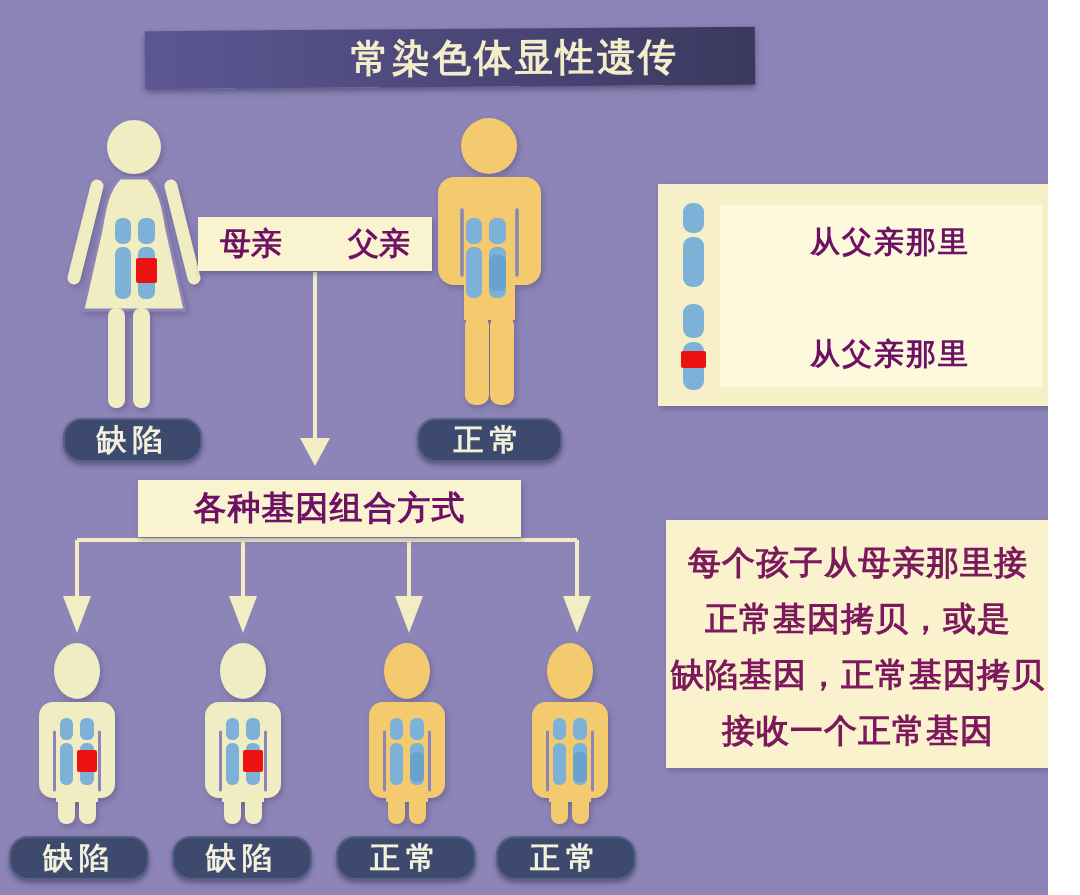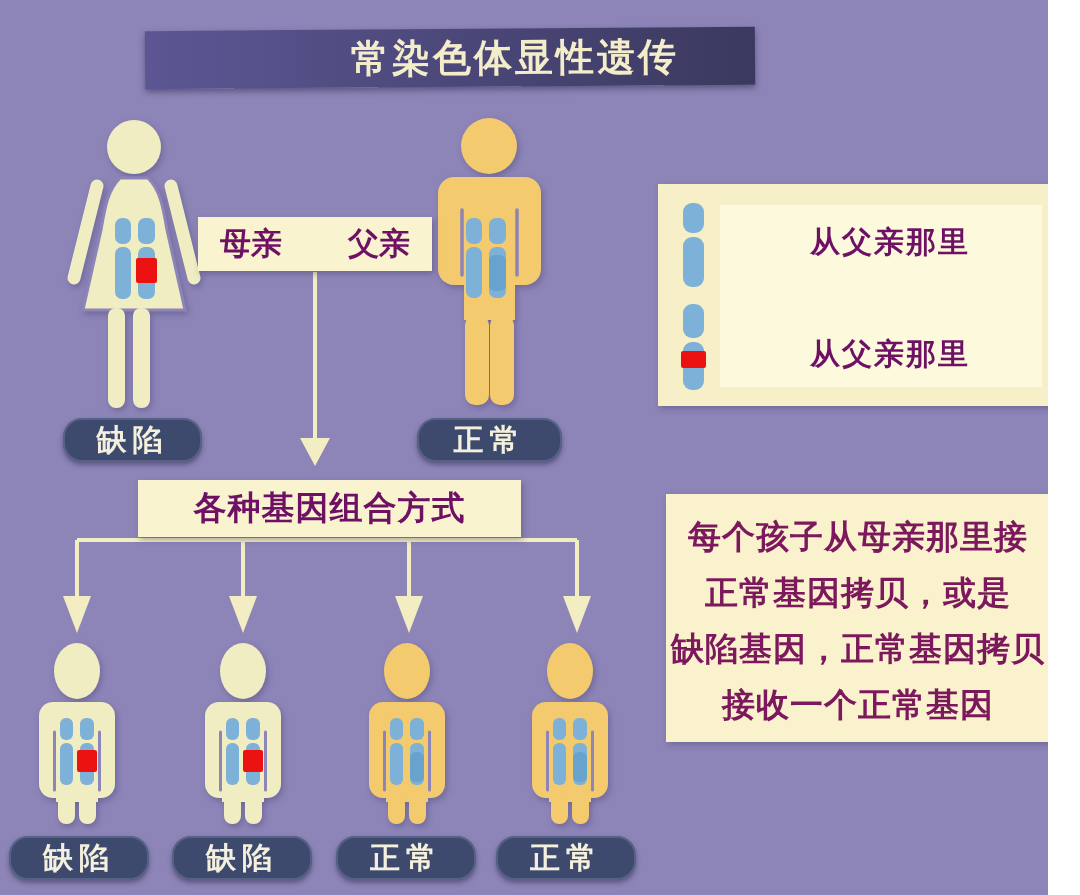--- a/index.html
+++ b/index.html
@@ -32,21 +32,21 @@
 
   
   .legend-box{position:absolute;left:658px;top:184px;width:400px;height:222px;background:#f6efc8;
     box-shadow:2px 3px 6px rgba(50,45,85,.3);z-index:3;}
   .legend-inner{position:absolute;left:62px;top:21px;width:322px;height:182px;background:#fdf9dd;}
   .legend-label{position:absolute;left:82px;width:300px;text-align:center;color:#6e1164;
     font-size:30px;font-weight:bold;letter-spacing:2px;}
   .legend-label.l1{top:222px;}
   .legend-label.l2{top:334px;}
   .legend-box .legend-label{left:82px;} 
-  .note-box{position:absolute;left:666px;top:494px;width:384px;height:248px;background:#faf1cd;
+  .note-box{position:absolute;left:666px;top:520px;width:384px;height:248px;background:#faf1cd;
     box-shadow:2px 3px 6px rgba(50,45,85,.3);z-index:3;
     display:flex;flex-direction:column;align-items:center;justify-content:center;padding-top:6px;box-sizing:border-box;}
   .note-line{color:#7b195c;font-size:33px;font-weight:bold;line-height:56px;white-space:nowrap;letter-spacing:1px;}
 </style>
 </head>
 <body>
 
 <div id="canvas">
 
   <div class="title-bar">

